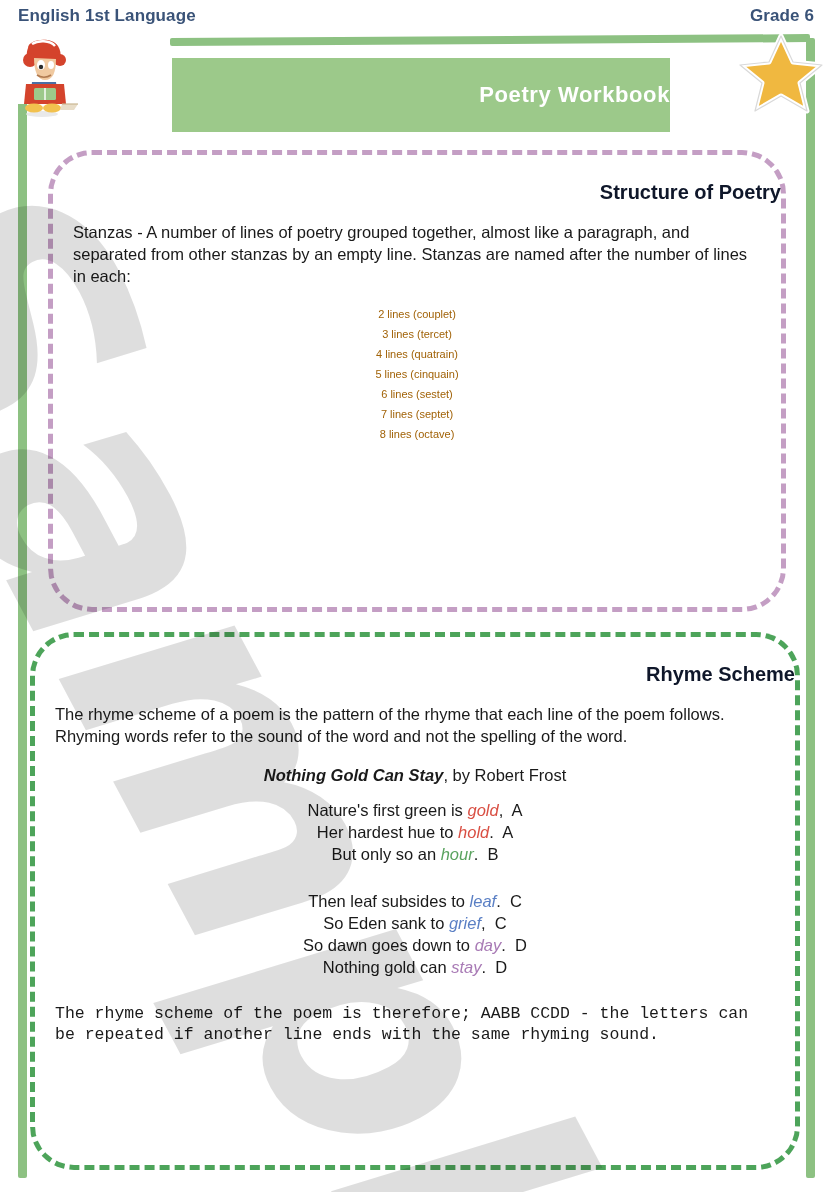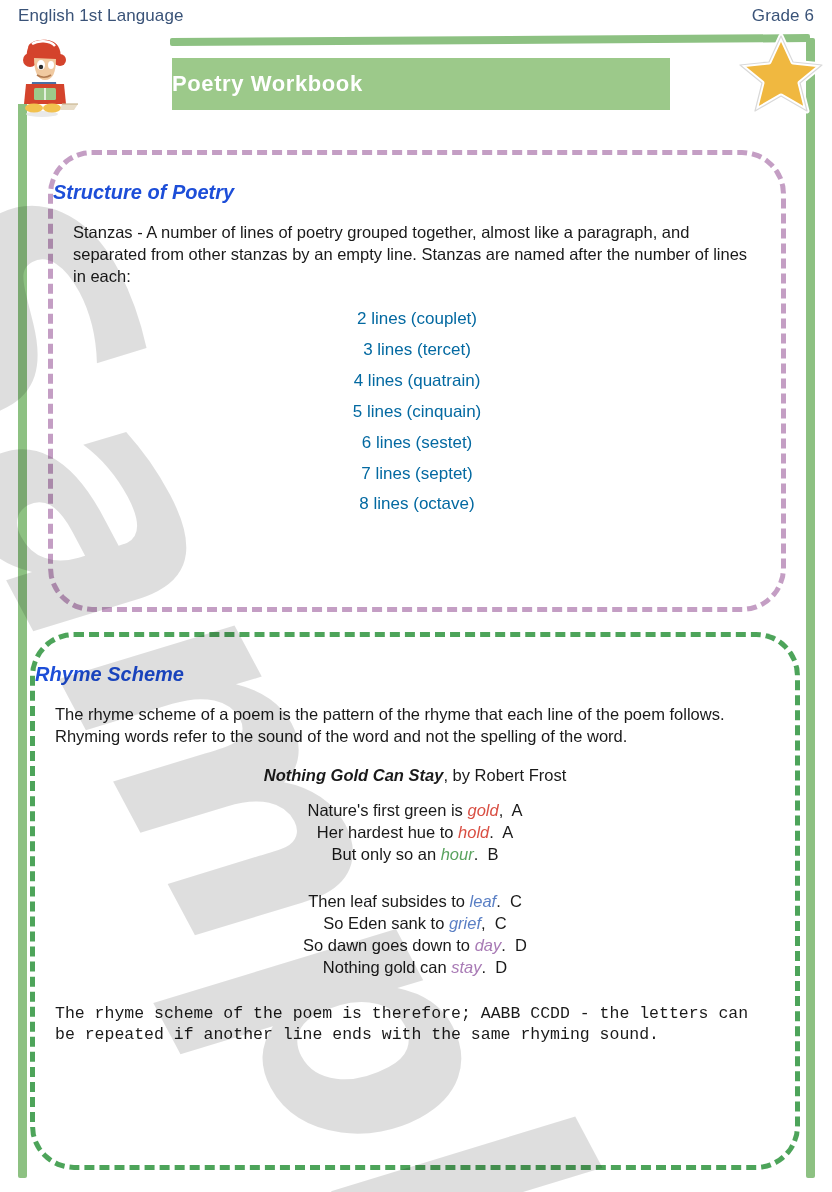--- a/index.html
+++ b/index.html
@@ -28,29 +28,29 @@
     position:absolute;left:170px;top:38px;width:640px;height:8px;
     background:#8dc182;border-radius:2px;
     transform:rotate(-0.35deg);transform-origin:left center;
   }
   .frame-corner{
     position:absolute;left:18px;top:104px;width:9px;height:16px;background:#8dc182;
   }
 
   
   .hdr-sub{
-    position:absolute;top:6px;font-weight:normal;font-size:17px;color:#3a5378;
+    position:absolute;top:6px;font-weight:bold;font-size:17px;color:#3a5378;
     letter-spacing:.1px;
   }
   .hdr-left{left:18px;}
   .hdr-right{right:18px;}
 
   .title-bar{
-    position:absolute;left:172px;top:58px;width:498px;height:52px;
-    background:#9cc98a;display:flex;align-items:center;justify-content:flex-start;
+    position:absolute;left:172px;top:58px;width:498px;height:74px;
+    background:#9cc98a;display:flex;align-items:center;justify-content:flex-end;
   }
   .title-bar span{
     color:#ffffff;font-weight:bold;font-size:22px;letter-spacing:.6px;
   }
 
   
   .mascot{position:absolute;left:8px;top:34px;width:74px;height:86px;}
 
   
   .star{position:absolute;left:735px;top:28px;width:92px;height:92px;}
@@ -62,33 +62,33 @@
   .box-structure{
     left:48px;top:150px;width:728px;height:452px;
     border:5px dashed #c49ec4;
   }
   .box-rhyme{
     left:30px;top:632px;width:760px;height:528px;
     border:5px dashed #4da45a;
   }
 
   .box-title{
-    text-align:left;font-weight:bold;font-style:italic;font-size:20px;
-    color:#1d4ed8;margin:26px 0 18px 0;
+    text-align:right;font-weight:bold;font-size:20px;
+    color:#0f172a;margin:26px 0 18px 0;
   }
 
   .box-body{padding:0 20px;}
 
   p.para{
     font-size:16.5px;line-height:1.33;color:#1a1a1a;margin:0 0 14px 0;
     text-align:left;
   }
 
   .stanza-list{margin:16px 0 0 0;padding:0;list-style:none;text-align:center;}
-  .stanza-list li{font-size:17px;color:#0369a1;line-height:1.82;}
+  .stanza-list li{font-size:11px;color:#a16207;line-height:1.82;}
 
   
   .poem-title{
     text-align:center;font-size:16.5px;color:#1a1a1a;margin:18px 0 14px 0;
   }
   .poem-title b{font-weight:bold;font-style:italic;}
 
   .poem{margin:0 auto;width:330px;}
   .poem .pline{
     font-size:16.5px;color:#1a1a1a;line-height:1.35;white-space:pre;

